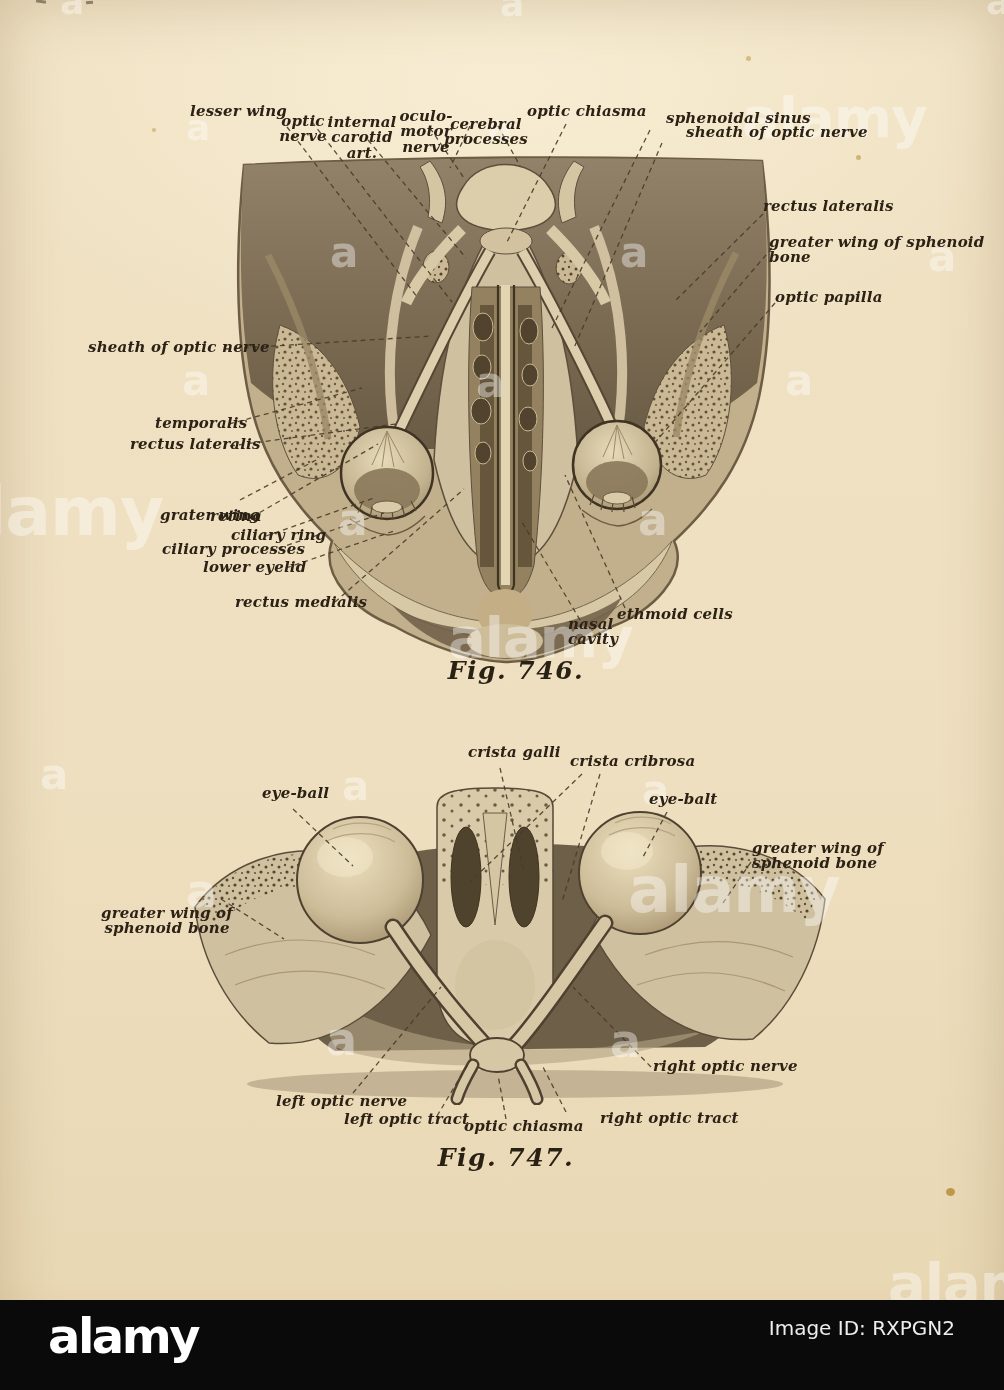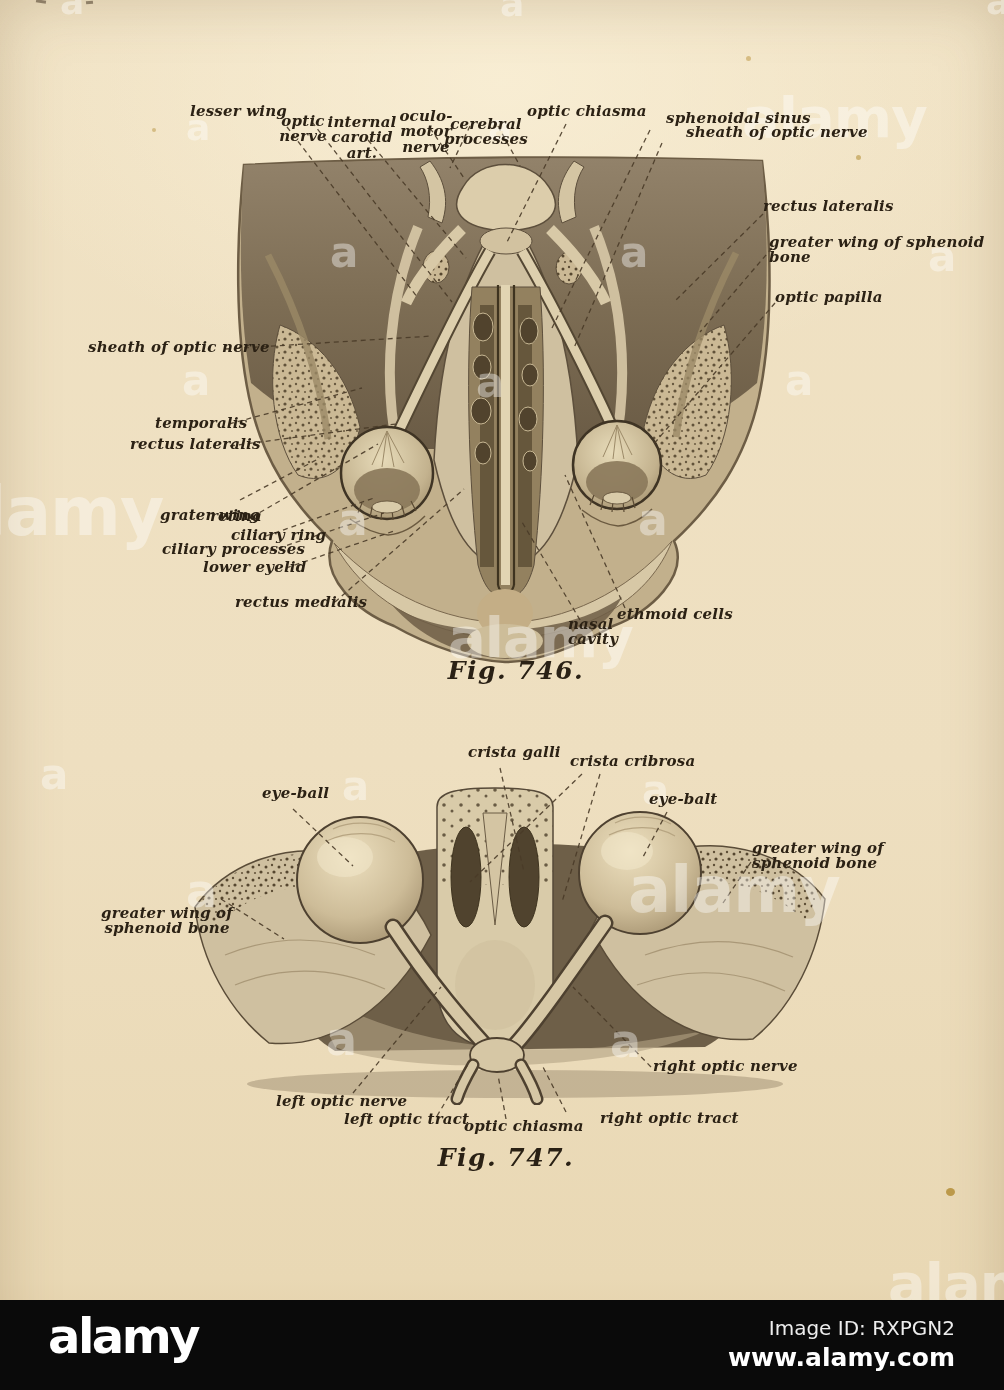--- a/index.html
+++ b/index.html
@@ -337,17 +337,16 @@
   <div class="lbl" style="left:344px;top:1112px;">left optic tract</div>
   <div class="lbl" style="left:464px;top:1119px;">optic chiasma</div>
   <div class="lbl" style="left:600px;top:1111px;">right optic tract</div>
   <div class="lbl" style="left:653px;top:1059px;">right optic nerve</div>
   <div class="cap" style="left:506px;top:1143px;">Fig. 747.</div>
 
   <div id="alamy-bar">
     <div id="alamy-logo">alamy</div>
     <div id="bar-right">
       <div id="image-id">Image ID: RXPGN2</div>
-      <div id="alamy-url">www.alamy.com</div>
     </div>
   </div>
 
 </div>
 
 </body></html>

